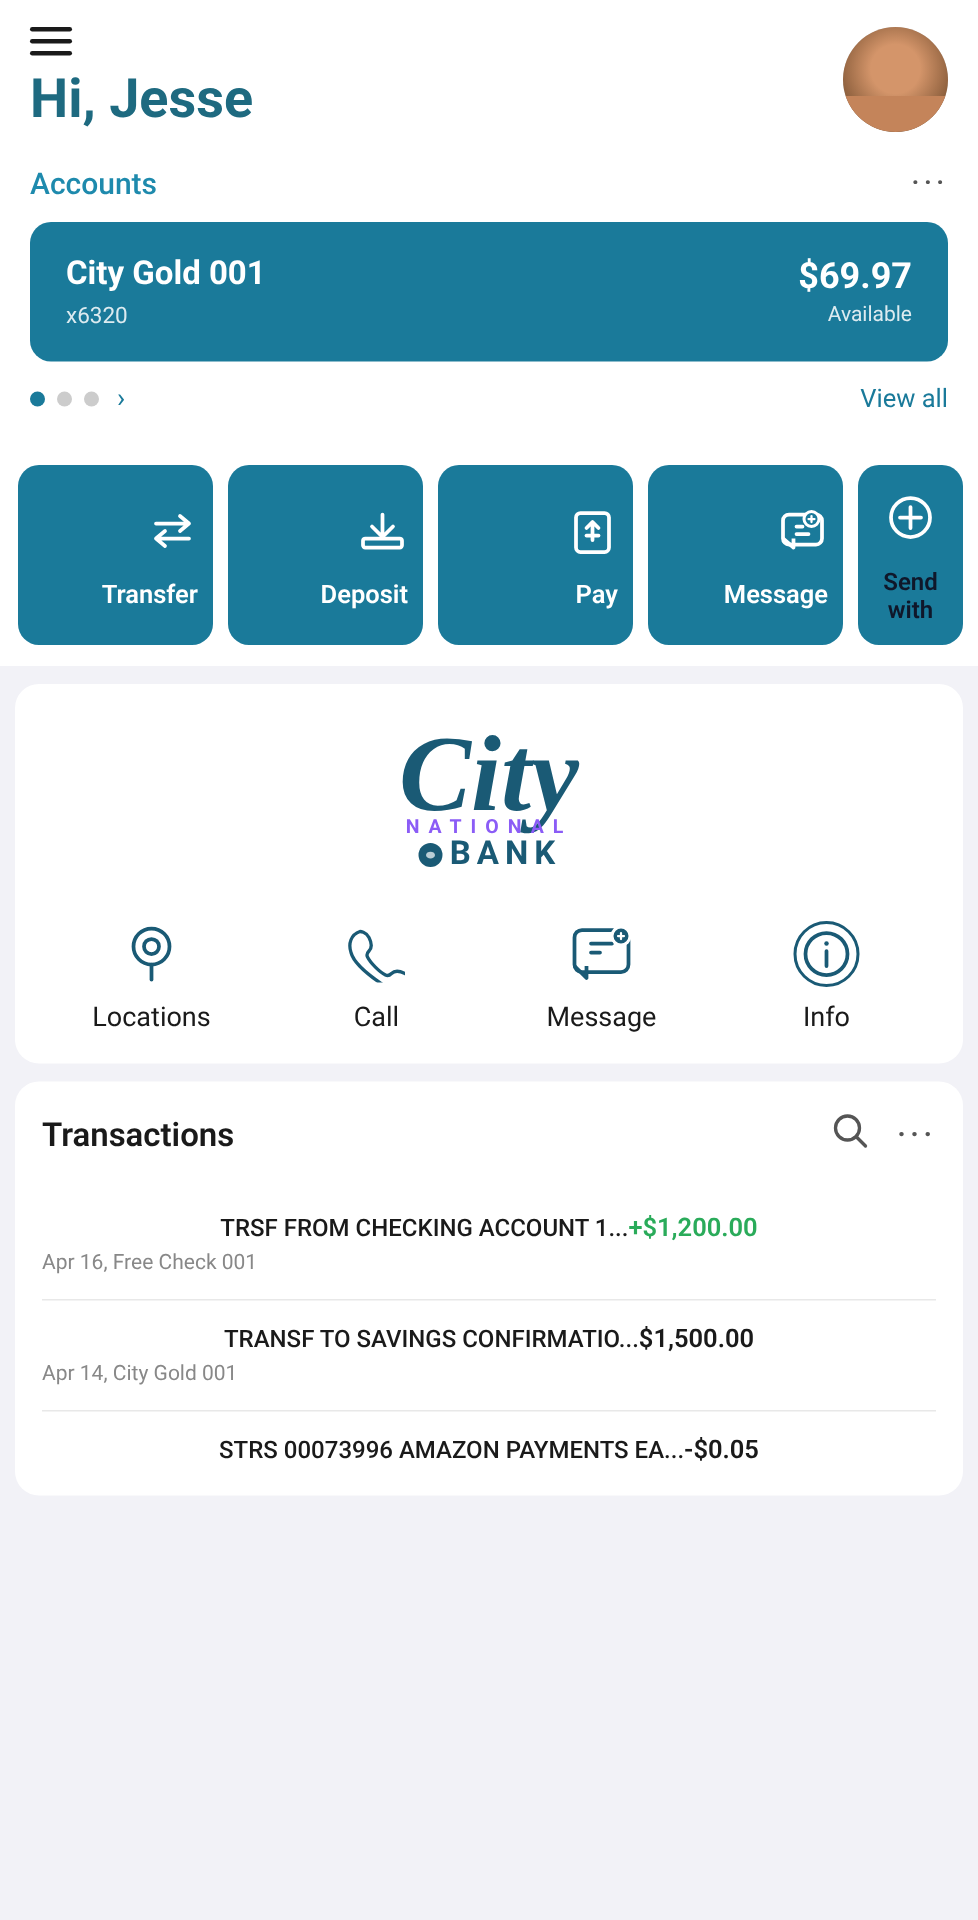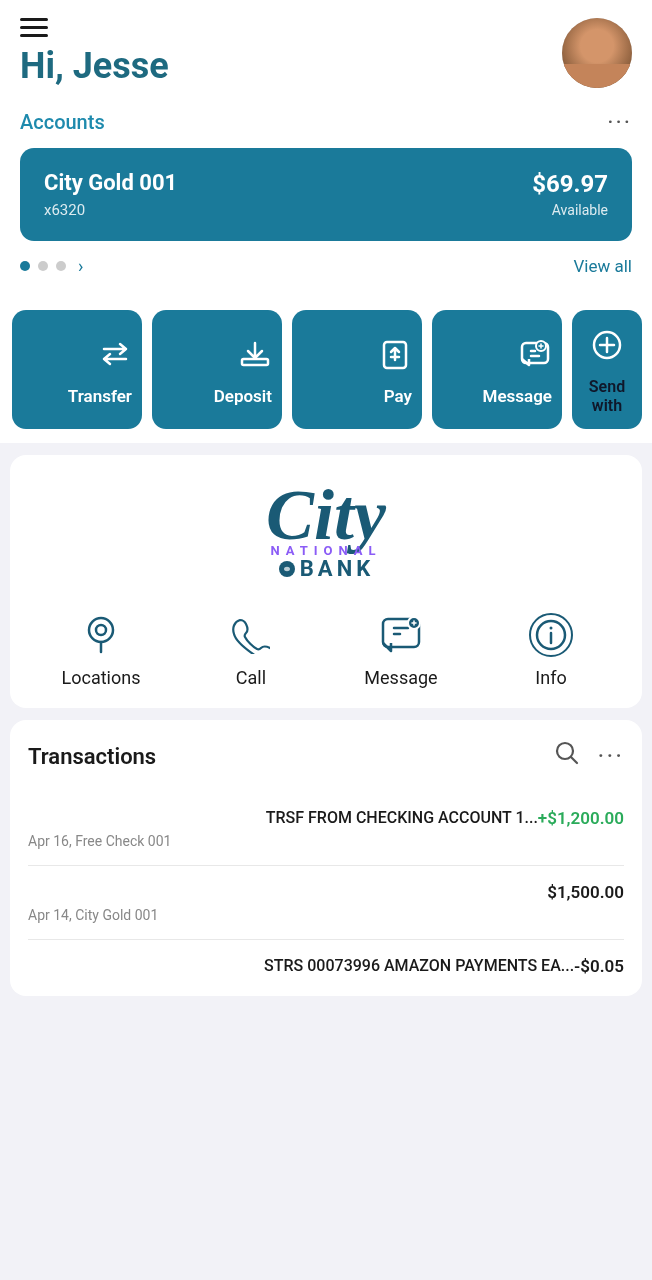--- a/index.html
+++ b/index.html
@@ -281,21 +281,21 @@
 
     .transaction-item {
       padding: 16px 0;
       border-bottom: 1px solid #e8e8e8;
     }
     .transaction-item:last-child {
       border-bottom: none;
     }
     .transaction-row {
       display: flex;
-      justify-content: flex-end;
+      justify-content: center;
       align-items: flex-start;
     }
     .transaction-name {
       font-size: 16px;
       font-weight: 500;
       color: #1a1a1a;
       max-width: 380px;
     }
     .transaction-amount {
       font-size: 17px;
@@ -496,20 +496,21 @@
       <span class="transaction-amount positive">+$1,200.00</span>
     </div>
     <div class="transaction-meta">
       <span>Apr 16</span>, 
       <span>Free Check 001</span>
     </div>
   </div>
 
   <div class="transaction-item">
     <div class="transaction-row">
+      <span class="transaction-name">TRANSF TO SAVINGS CONFIRMATIO...</span>
       <span class="transaction-amount">$1,500.00</span>
     </div>
     <div class="transaction-meta">
       <span>Apr 14</span>, 
       <span>City Gold 001</span>
     </div>
   </div>
 
   <div class="transaction-item" style="border-bottom:none; padding-bottom:0;">
     <div class="transaction-row">

